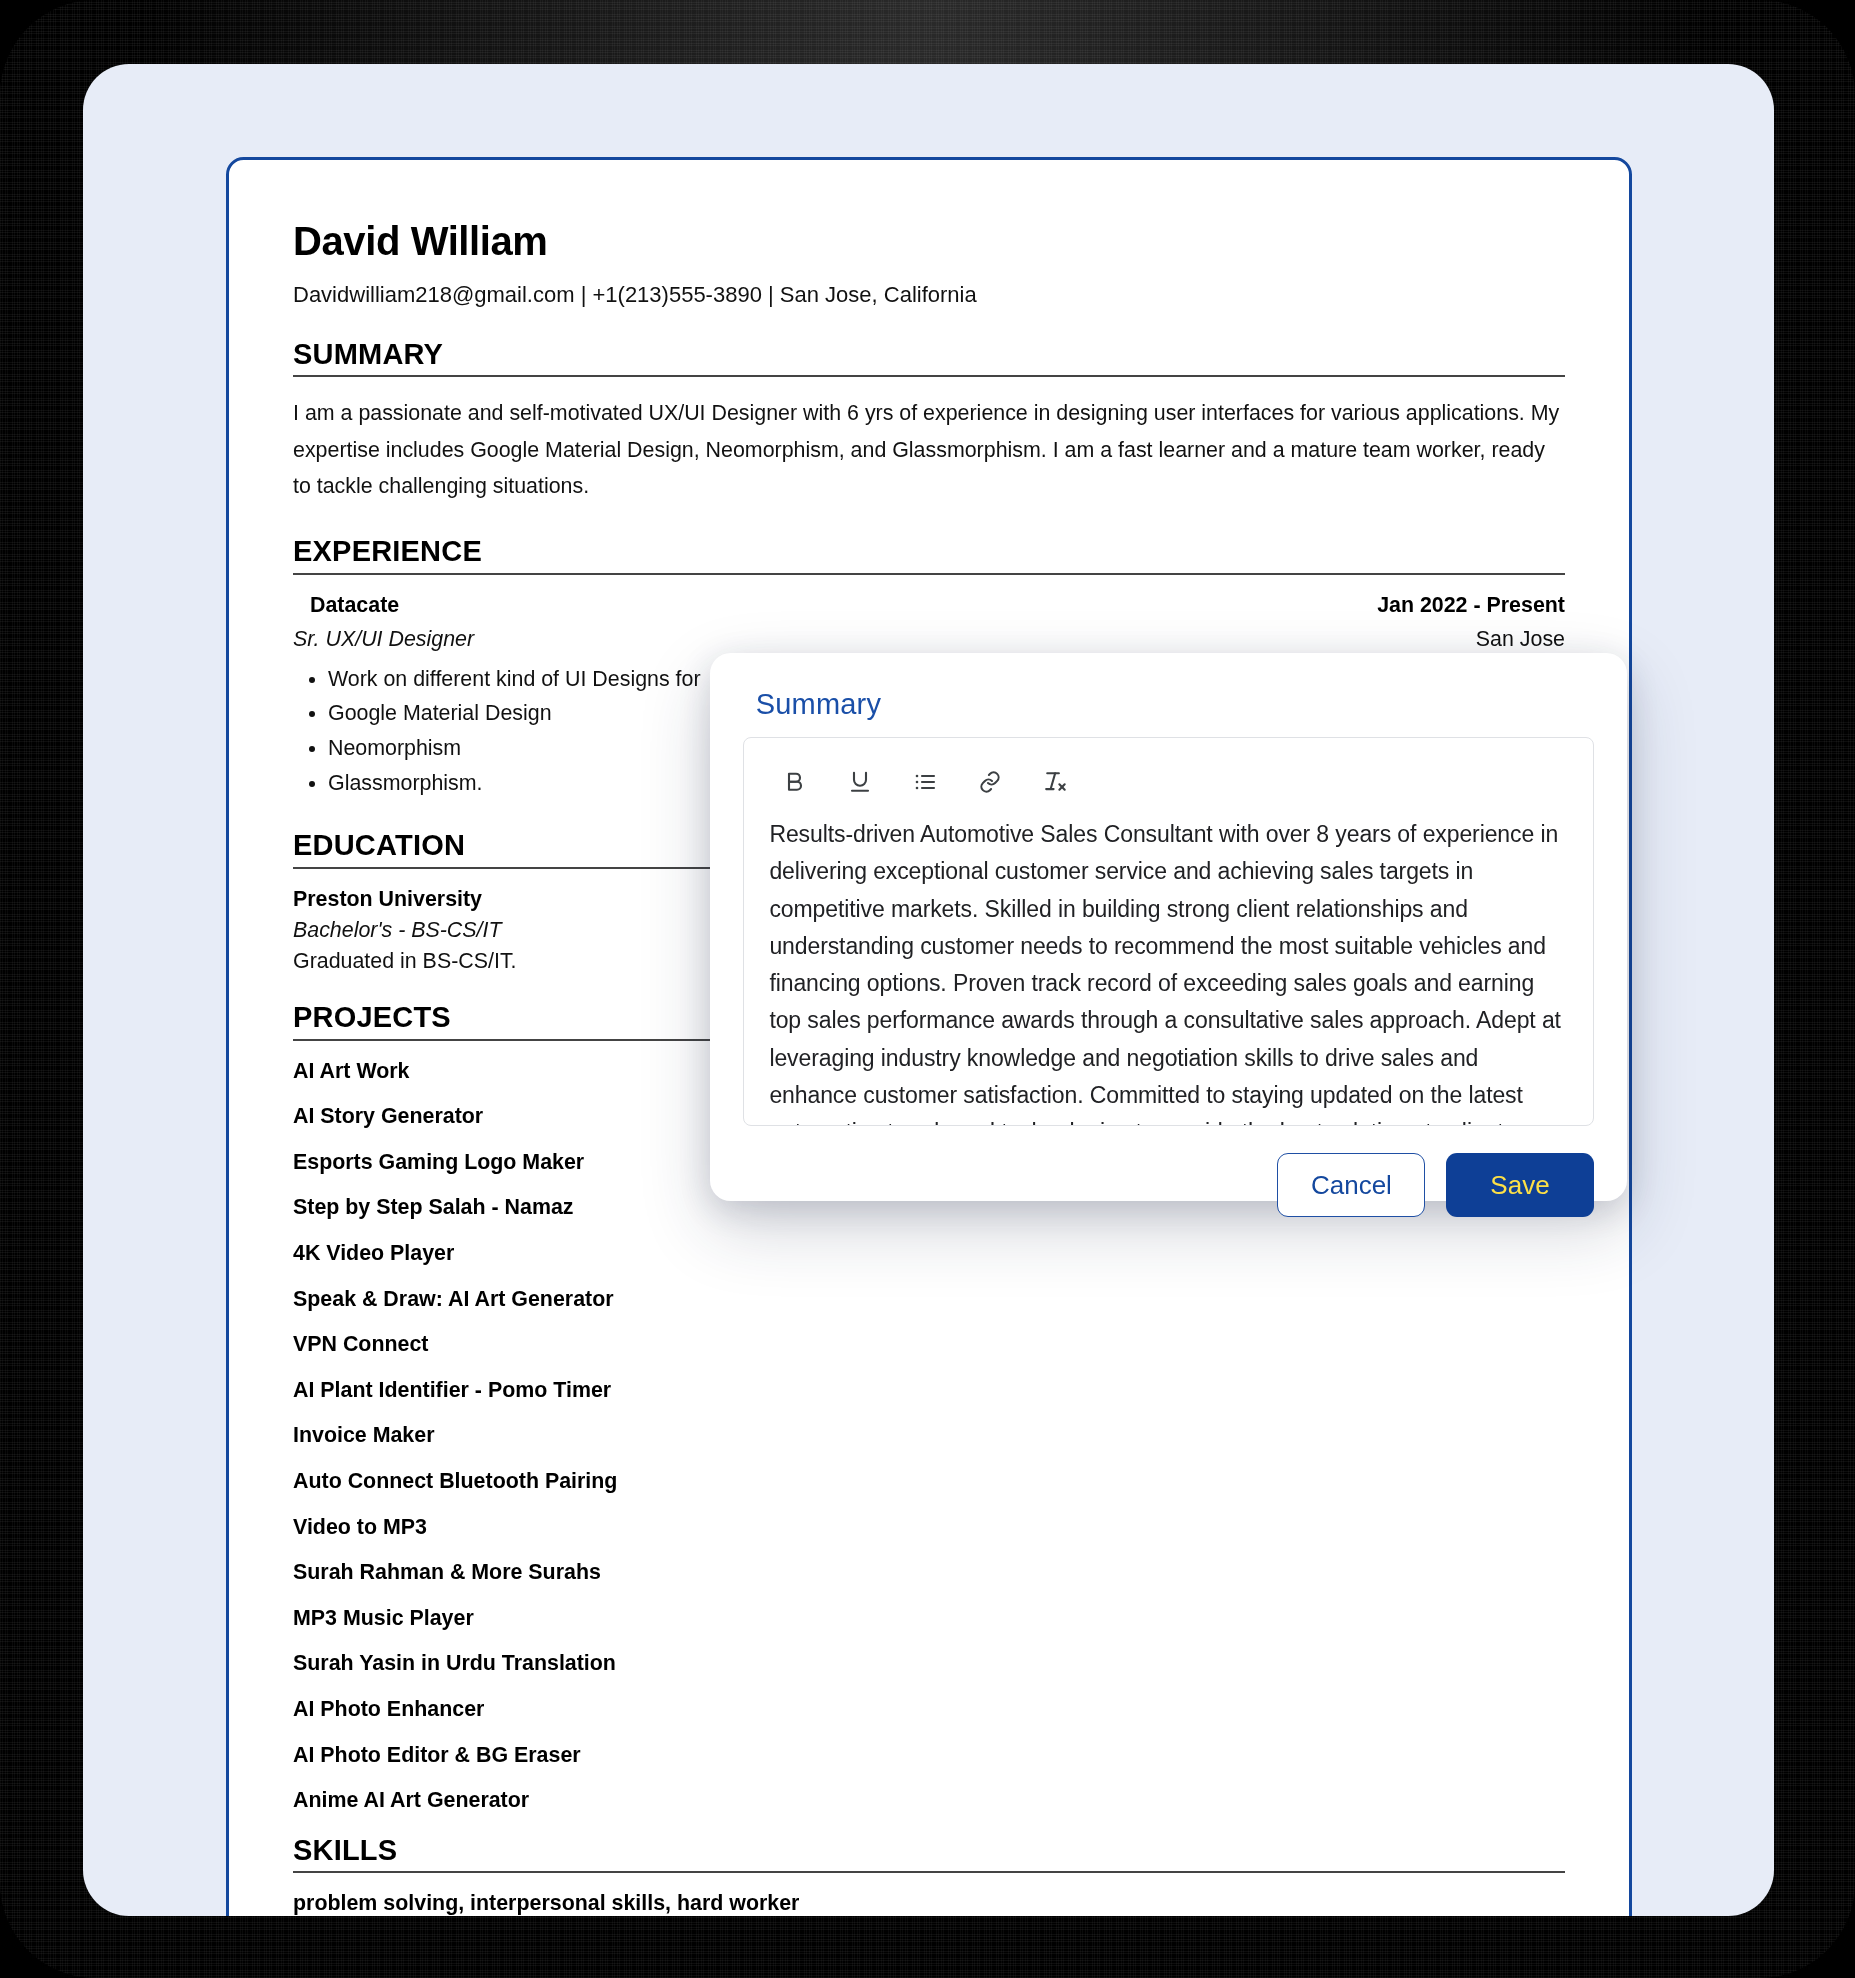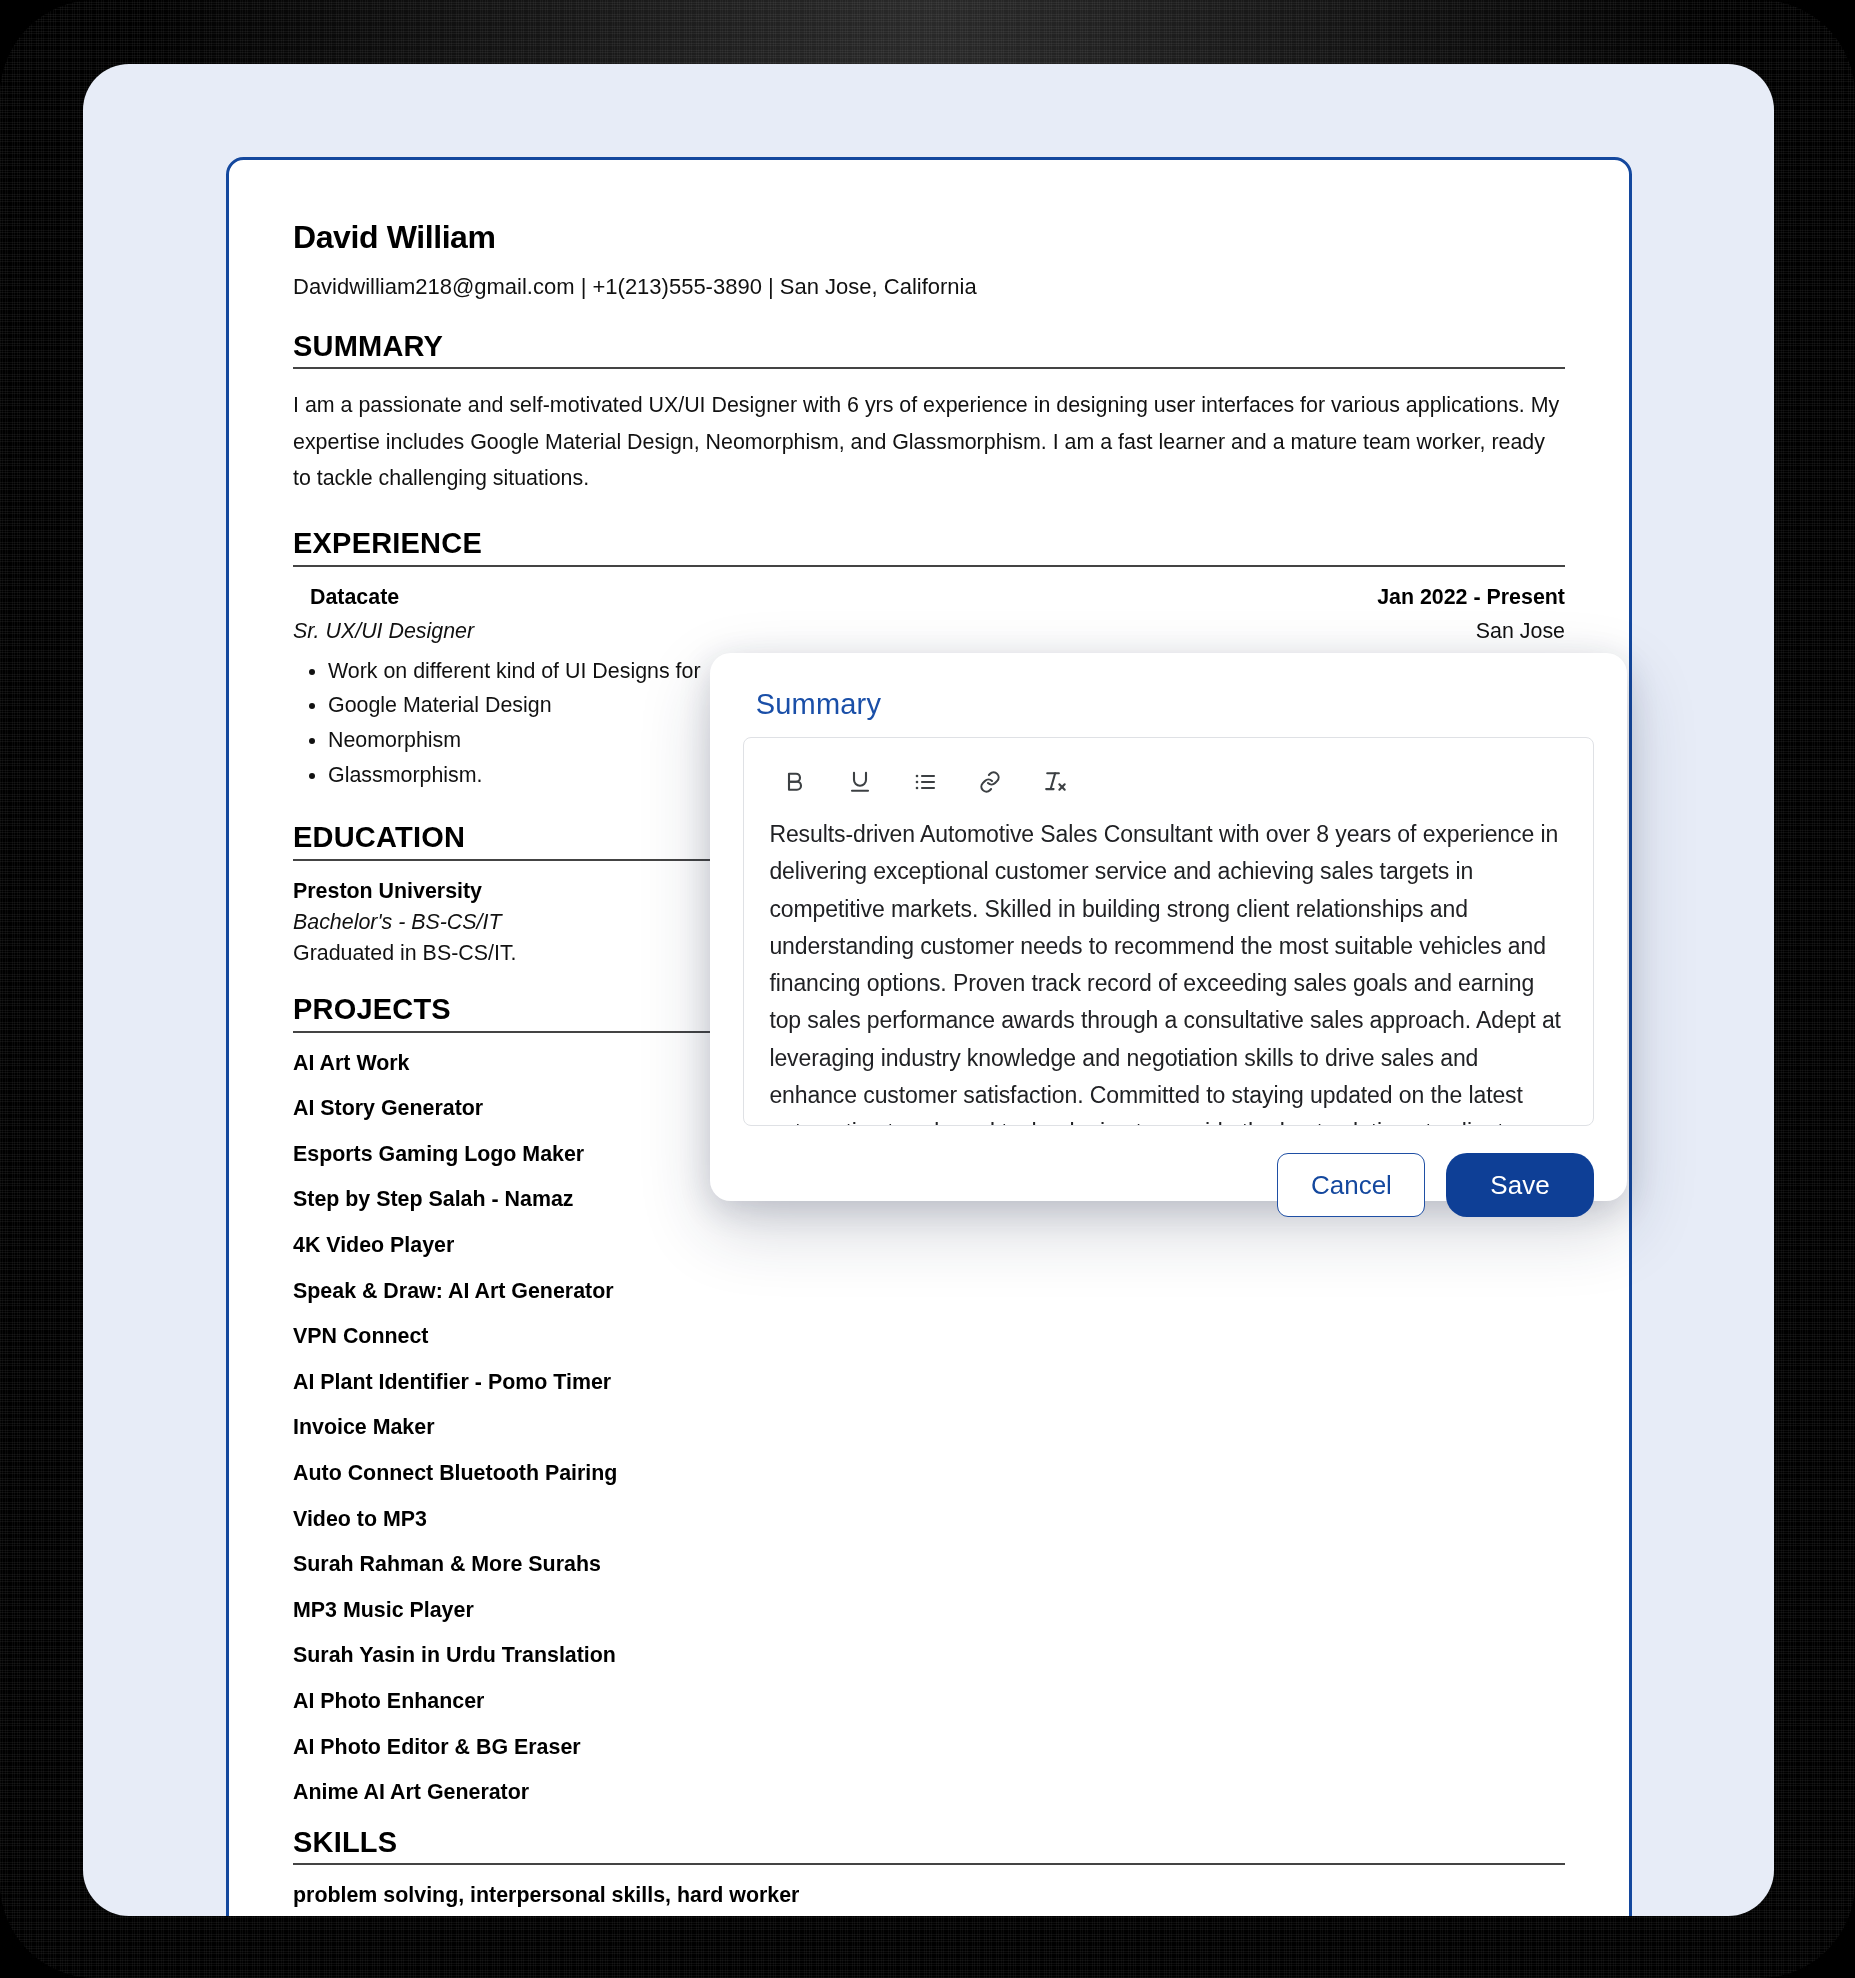--- a/index.html
+++ b/index.html
@@ -56,21 +56,21 @@
     border-radius: 17.5px;
     overflow: hidden;
   }
 
   .resume-inner {
     padding: 59px 64px 0 64px;
   }
 
   
   #candidate-name {
-    font-size: 32px;
+    font-size: 40px;
     font-weight: 700;
     letter-spacing: -0.4px;
     color: #000;
     margin-bottom: 17.5px;
   }
   #contact-line {
     font-size: 22px;
     color: #111;
     margin-bottom: 30px;
   }
@@ -237,23 +237,23 @@
     color: #14489e;
     font-size: 26px;
     font-family: "Liberation Sans", sans-serif;
     cursor: pointer;
     text-align: center;
   }
   #save-button {
     min-width: 148px;
     height: 64px;
     border: none;
-    border-radius: 21px;
+    border-radius: 11px;
     background: #0e3f96;
-    color: #ffffff;
+    color: #fde047;
     font-size: 26px;
     font-family: "Liberation Sans", sans-serif;
     cursor: pointer;
   }
 </style>
 </head>
 <body>
 
 <div id="device-frame">
   <div id="app-viewport">

